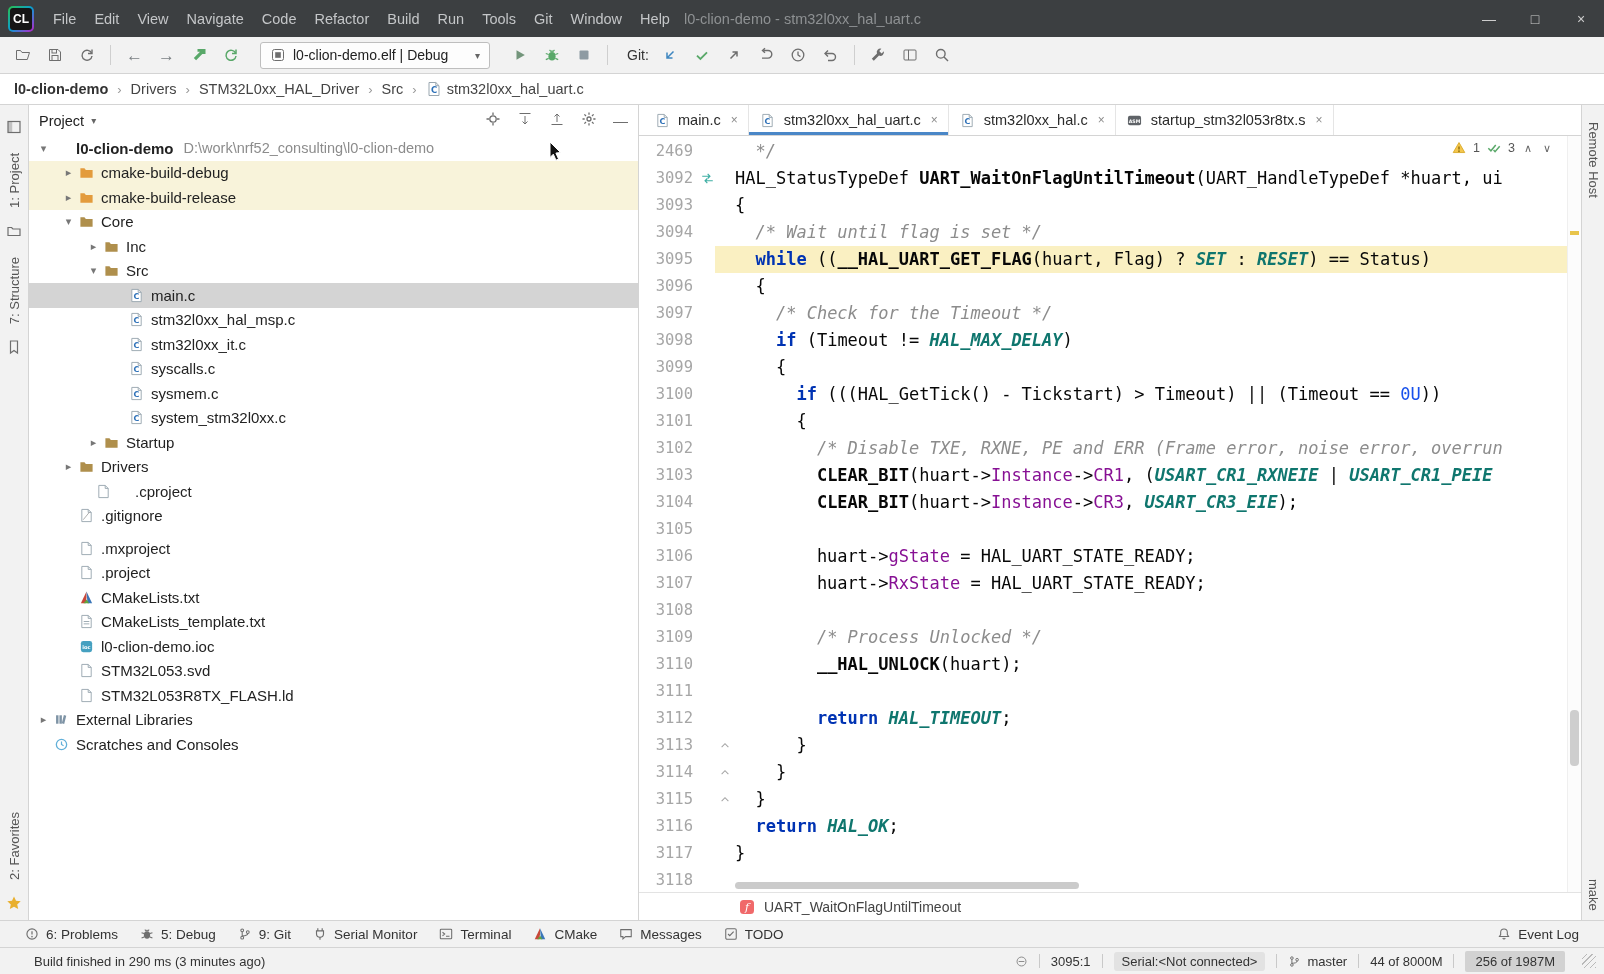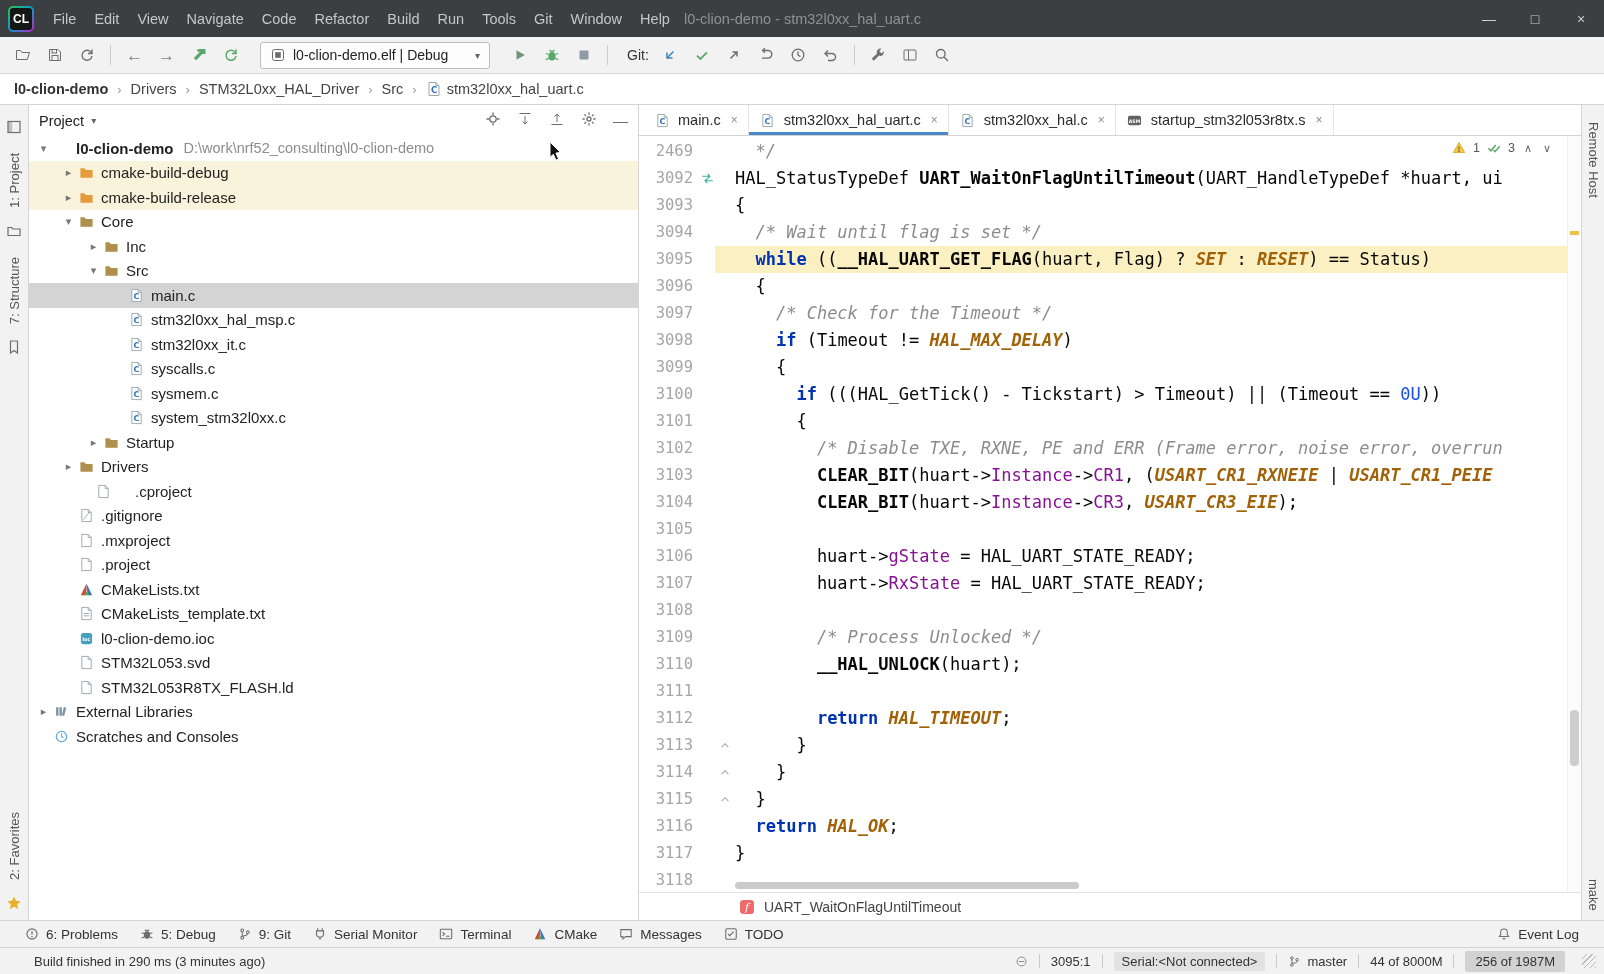--- a/index.html
+++ b/index.html
@@ -69,21 +69,21 @@
   .tab .ticon{margin-right:0;}
   .editor{flex:1;position:relative;overflow:hidden;font-family:"DejaVu Sans Mono","Liberation Mono",monospace;font-size:17px;}
   .ed-lines{position:absolute;top:2px;left:0;right:13px;bottom:0;}
   .ed-line{display:flex;height:27px;line-height:27px;white-space:pre;}
   .lnum{width:54px;text-align:right;padding-right:6px;color:#A6A6A6;font-size:15.5px;flex:none;}
   .gmargin{width:16px;flex:none;display:grid;place-items:center;}
   .gfold{width:20px;flex:none;display:grid;place-items:center;}
   .gcode{flex:1;overflow:hidden;}
   .ed-line.hl .gfold,.ed-line.hl .gcode{background:#FAF0C2;}
   .sg.t{color:#070707}.sg.k{color:#0033B3;font-weight:700}.sg.c{color:#8C8C8C;font-style:italic}
-  .sg.n{color:#1750EB}.sg.m{color:#a16207;font-weight:700;font-style:italic}
+  .sg.n{color:#1750EB}.sg.m{color:#0f766e;font-weight:700;font-style:italic}
   .sg.b{color:#070707;font-weight:700}.sg.f{color:#871094}.sg.fn{color:#070707;font-weight:700}
   .ann{position:absolute;top:4px;right:24px;display:flex;align-items:center;gap:7px;font-size:12.5px;color:#555;font-family:"Liberation Sans",sans-serif;background:rgba(255,255,255,.85);padding:1px 4px;border-radius:3px;}
   .ann .chv{color:#666;font-size:11px;padding:0 2px;}
   .estripe{position:absolute;top:0;right:0;bottom:0;width:13px;background:#FCFCFC;border-left:1px solid #EFEFEF;}
   .emark{position:absolute;right:2px;top:95px;width:9px;height:4px;background:#E8C44B;}
   .vthumb{position:absolute;right:2px;top:574px;width:9px;height:56px;background:#C9C9C9;border-radius:4px;opacity:.9;}
   .hscroll{position:absolute;left:96px;bottom:3px;width:344px;height:7px;background:#CBCBCB;border-radius:4px;}
   .func-bar{height:27px;border-top:1px solid #E3E3E3;display:flex;align-items:center;gap:9px;padding-left:100px;font-size:14px;color:#444;background:#fff;flex:none;}
 
   
@@ -554,21 +554,21 @@
               <span class="ico">
                 <svg width="16" height="16" viewBox="0 0 16 16" fill="none">
                   <path d="M3 1.5h6.8L13 4.7v9.8H3z" fill="#fff" stroke="#9AA7B0"></path>
                   <path d="M9.8 1.5v3.2H13" stroke="#9AA7B0"></path>
                   <path d="M4.5 12.5l7-8.5" stroke="#AAAAAA"></path>
                 </svg>
               </span>
             </span>
             <span class="tlabel">.gitignore</span>
           </div>
-          <div class="tree-row" style="padding-left: 31px;">
+          <div class="tree-row" style="padding-left: 31px; margin-top: 8px;">
             <span class="chev"></span>
             <span class="ticon">
               <span class="ico">
                 <svg width="16" height="16" viewBox="0 0 16 16" fill="none">
                   <path d="M3 1.5h6.8L13 4.7v9.8H3z" fill="#fff" stroke="#9AA7B0"></path>
                   <path d="M9.8 1.5v3.2H13" stroke="#9AA7B0"></path>
                 </svg>
               </span>
             </span>
             <span class="tlabel">.mxproject</span>

